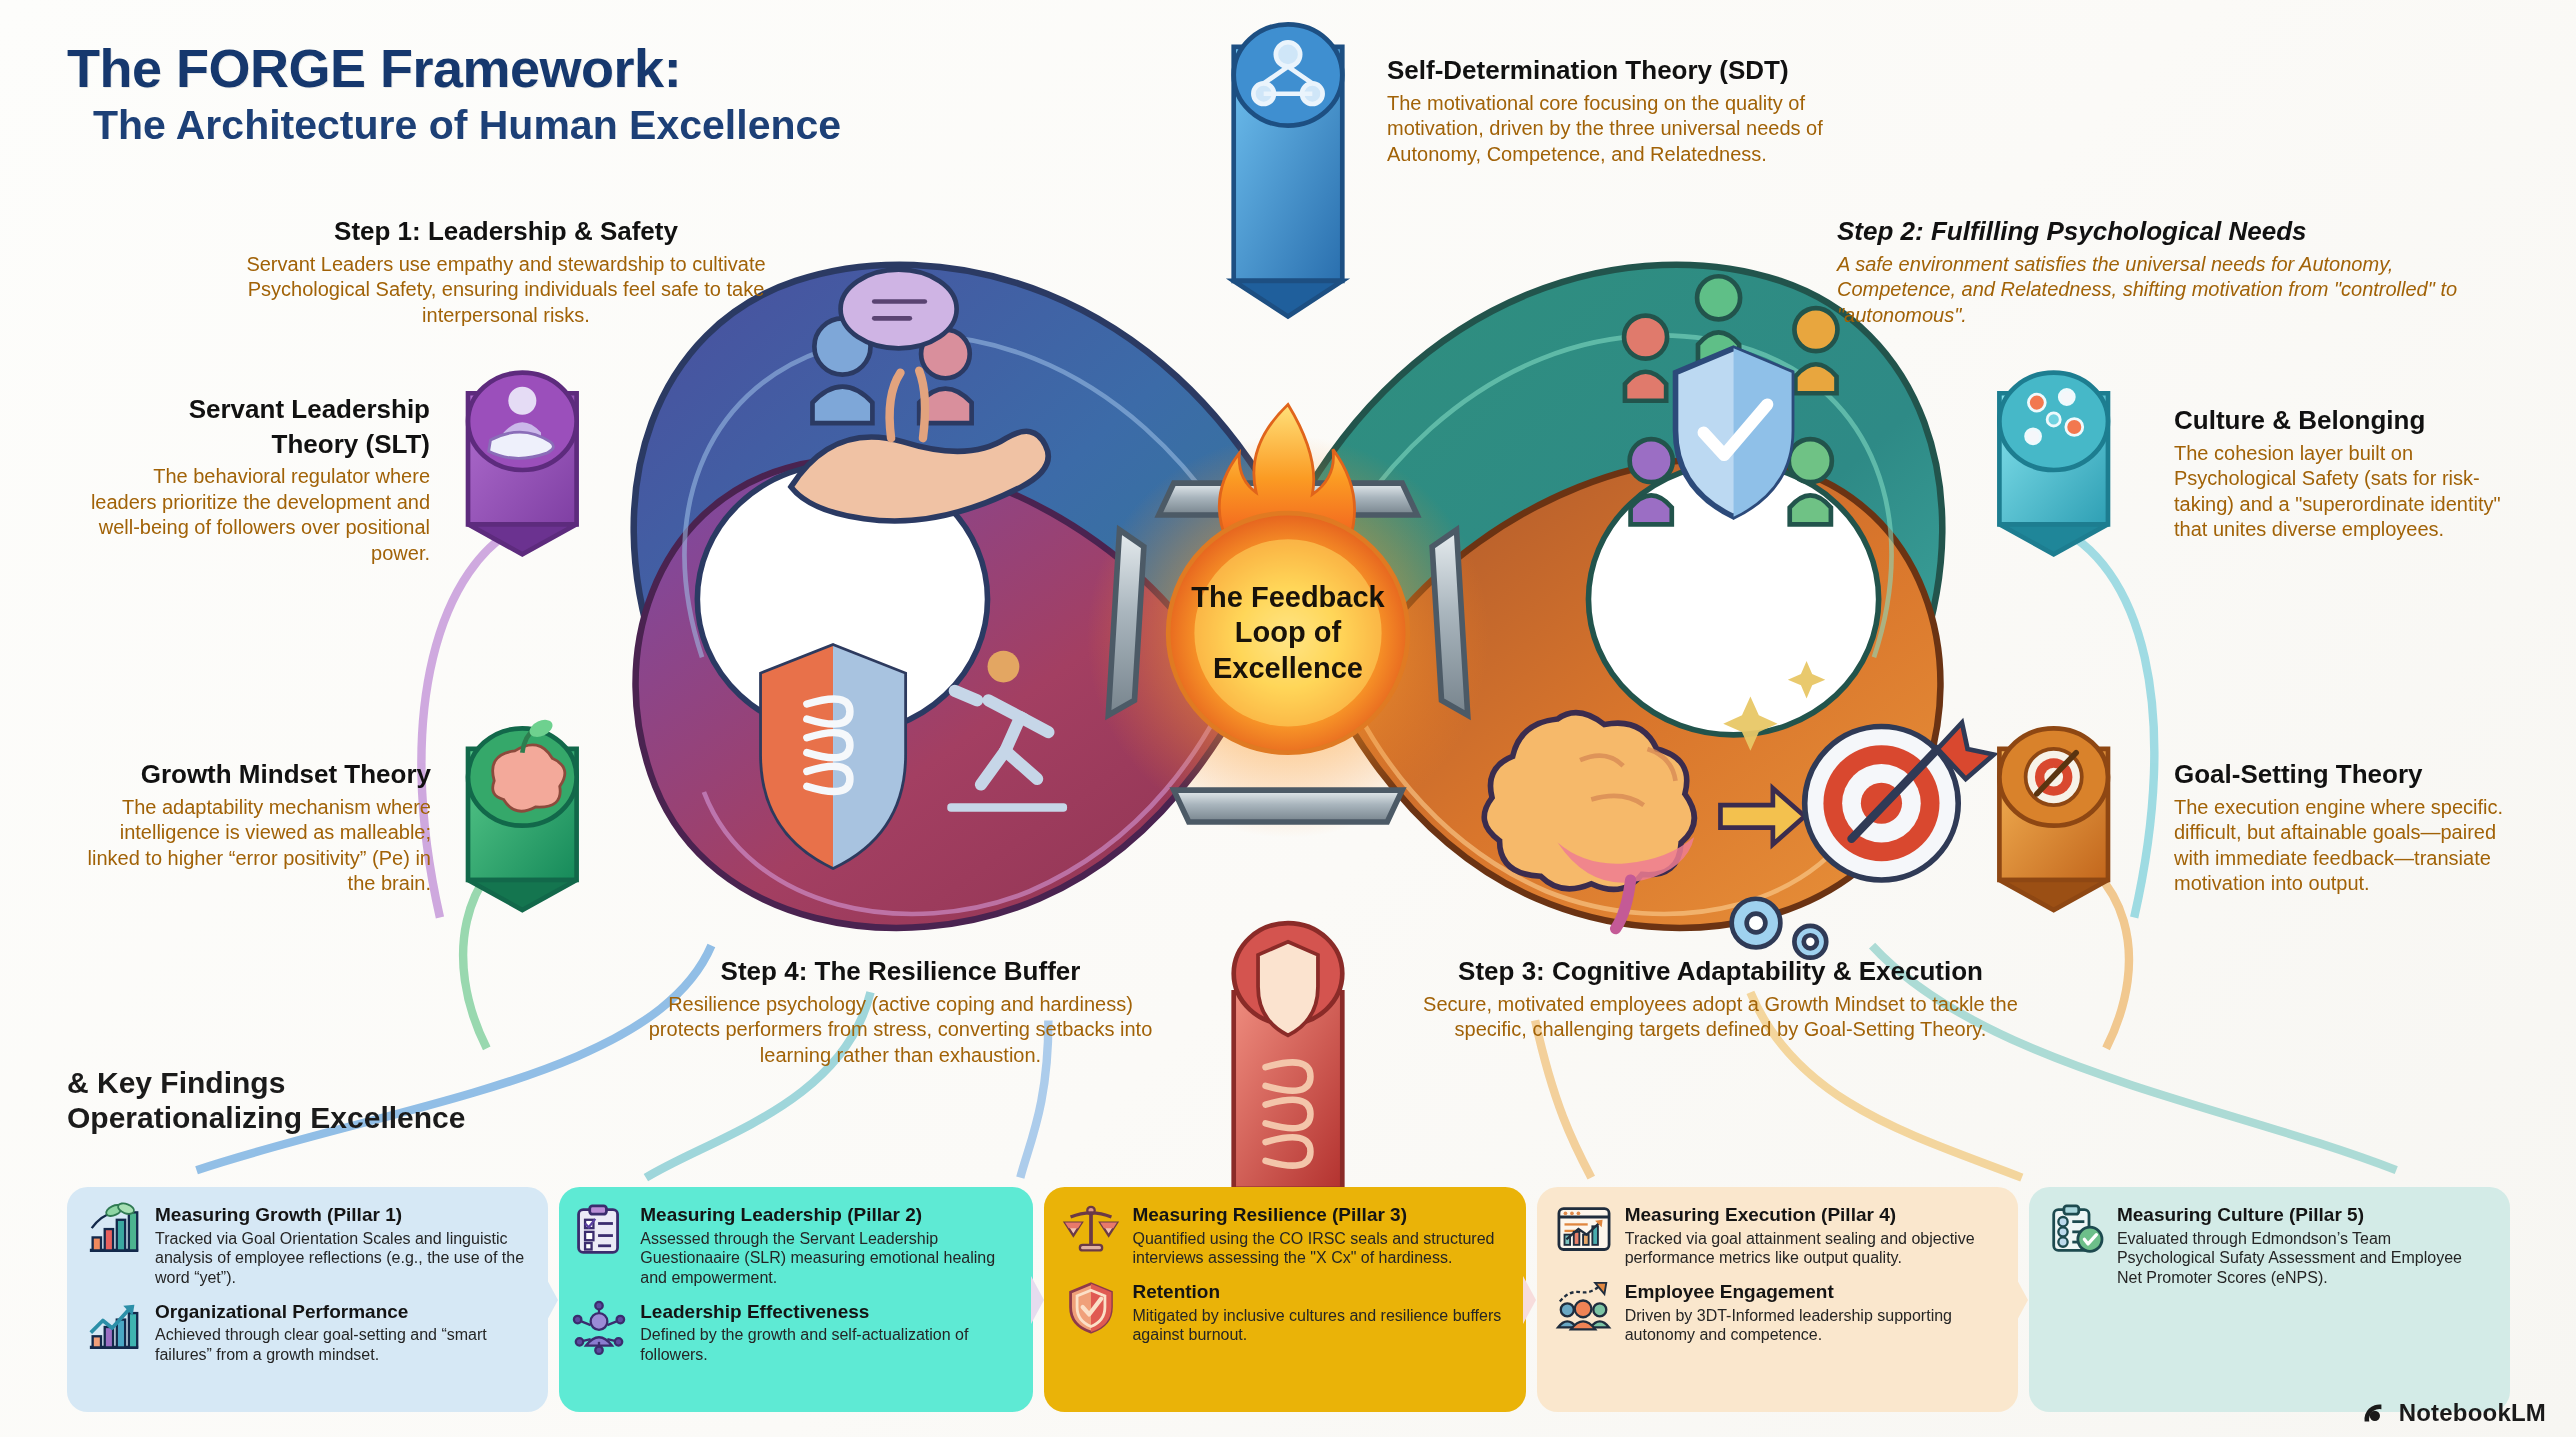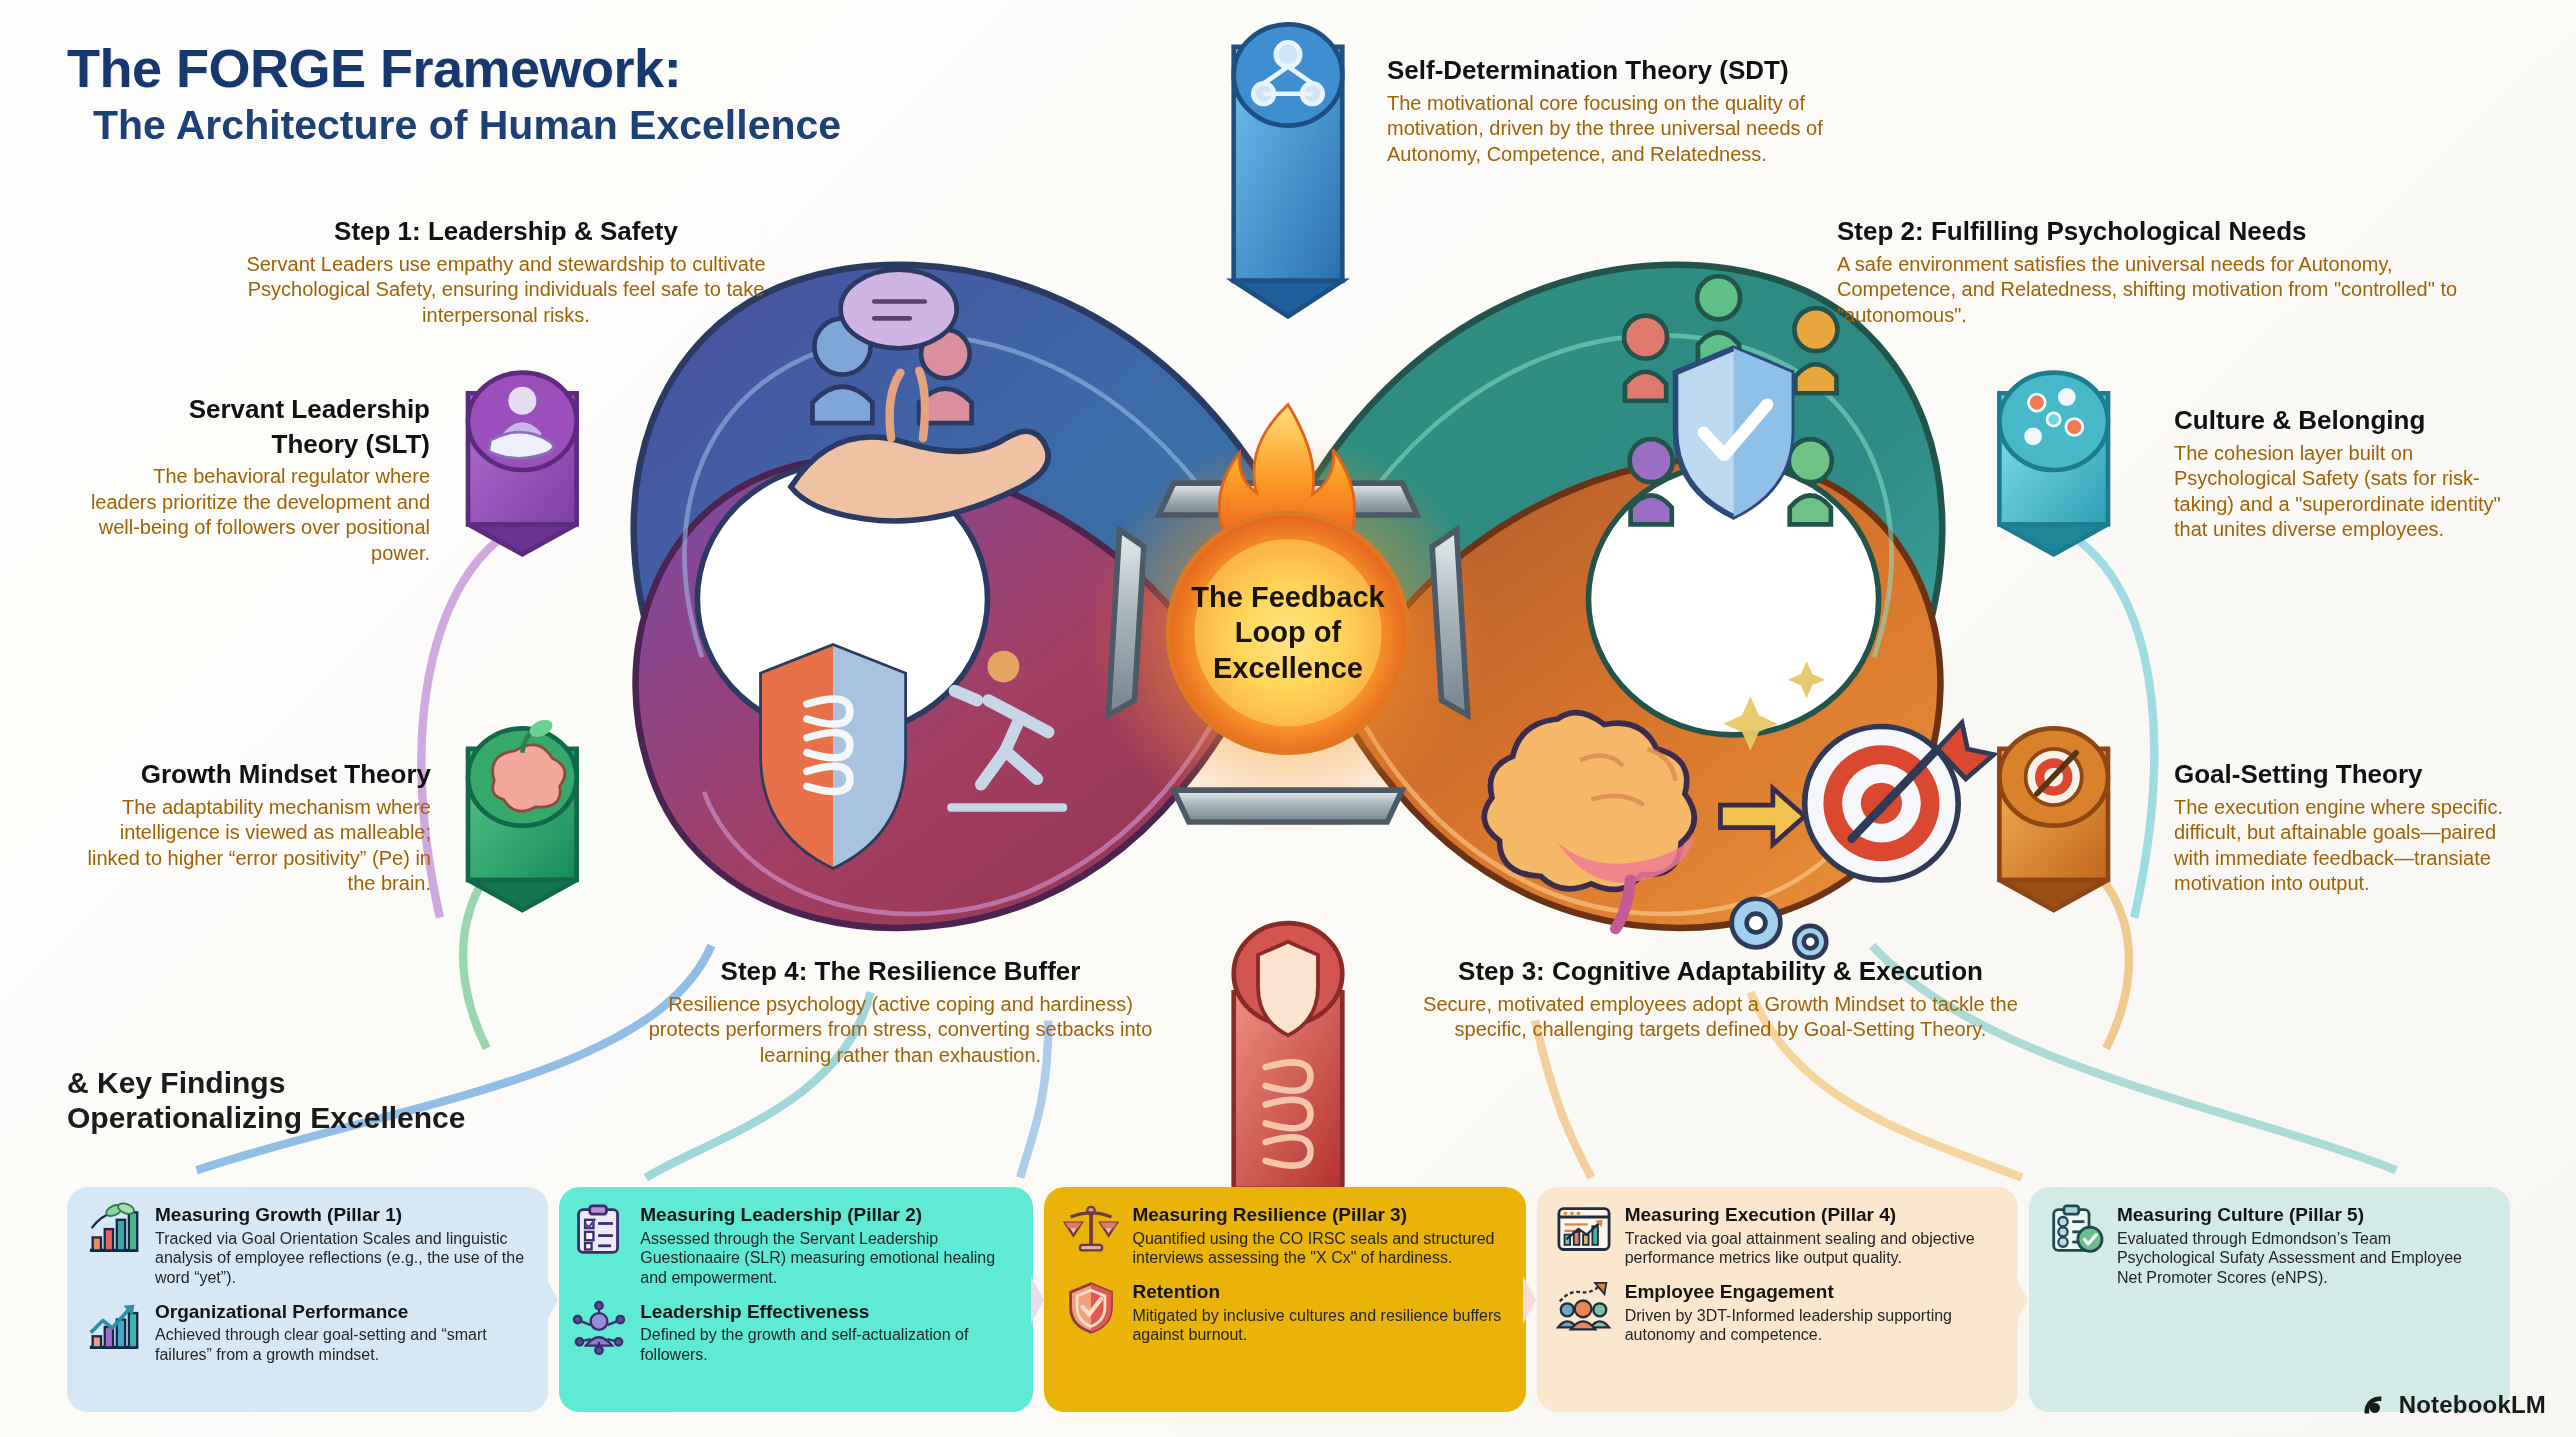--- a/index.html
+++ b/index.html
@@ -28,21 +28,21 @@
   #cards{left:67px;top:1187px;width:2443px;height:225px;display:flex;gap:11.2px;}
   .card{flex:1;border-radius:20.6px;padding:17px 20.6px 15px 19px;position:relative;
         box-sizing:border-box;}
   .crow{display:flex;gap:13px;margin-bottom:13px;}
   .cicon{width:56px;min-width:56px;height:52px;position:relative;}
   .ctxt{flex:1;}
   .ctitle{font-weight:bold;font-size:19px;color:#141414;line-height:1.15;margin-bottom:2.8px;}
   .cbody{font-size:16px;line-height:1.23;color:#252525;}
   .notch{position:absolute;right:-10.3px;top:50%;transform:translateY(-50%);
          width:0;height:0;border-top:24px solid transparent;border-bottom:24px solid transparent;}
-  #nblm{right:30px;bottom:19px;display:flex;align-items:center;gap:12px;}
+  #nblm{right:30px;bottom:11px;display:flex;align-items:center;gap:12px;}
   #nblm .w{font-size:24px;font-weight:bold;color:#1a1a1a;letter-spacing:0.2px;}
   svg{display:block;overflow:visible;}
 </style>
 </head>
 <body>
 
 <div class="abs" id="title-main">
   <div class="t1">The FORGE Framework:</div>
   <div class="t2">The Architecture of Human Excellence</div>
 </div>
@@ -333,21 +333,21 @@
 <div class="abs ann ta-l" style="left:1387px;top:56px;width:487px;">
   <div class="h">Self-Determination Theory (SDT)</div>
   <div class="b">The motivational core focusing on the quality of motivation, driven by the three universal needs of Autonomy, Competence, and Relatedness.</div>
 </div>
 
 <div class="abs ann ta-c" style="left:242px;top:217px;width:528px;">
   <div class="h">Step 1: Leadership &amp; Safety</div>
   <div class="b">Servant Leaders use empathy and stewardship to cultivate Psychological Safety, ensuring individuals feel safe to take interpersonal risks.</div>
 </div>
 
-<div class="abs ann ta-l" style="left:1837px;top:217px;width:655px;">
+<div class="abs ann ta-l" style="left:1837px;top:217px;width:655px;font-style:italic;">
   <div class="h">Step 2: Fulfilling Psychological Needs</div>
   <div class="b">A safe environment satisfies the universal needs for Autonomy, Competence, and Relatedness, shifting motivation from "controlled" to "autonomous".</div>
 </div>
 
 <div class="abs ann ta-r" style="left:84px;top:395px;width:346px;">
   <div class="h">Servant Leadership</div>
   <div class="h">Theory (SLT)</div>
   <div class="b">The behavioral regulator where leaders prioritize the development and well-being of followers over positional power.</div>
 </div>
 

